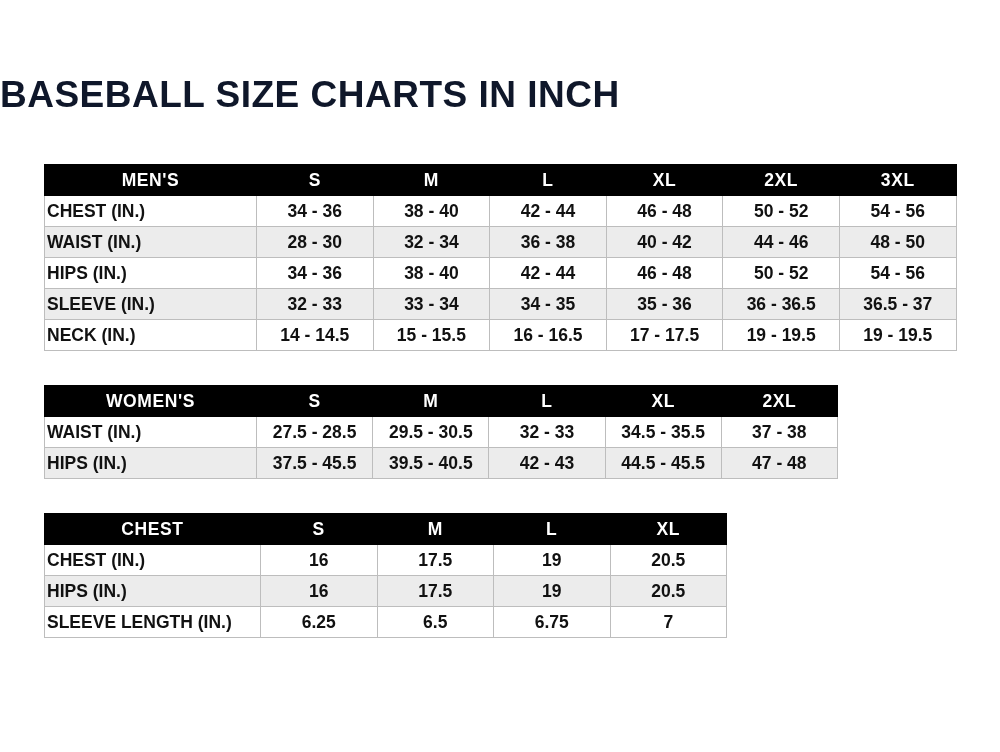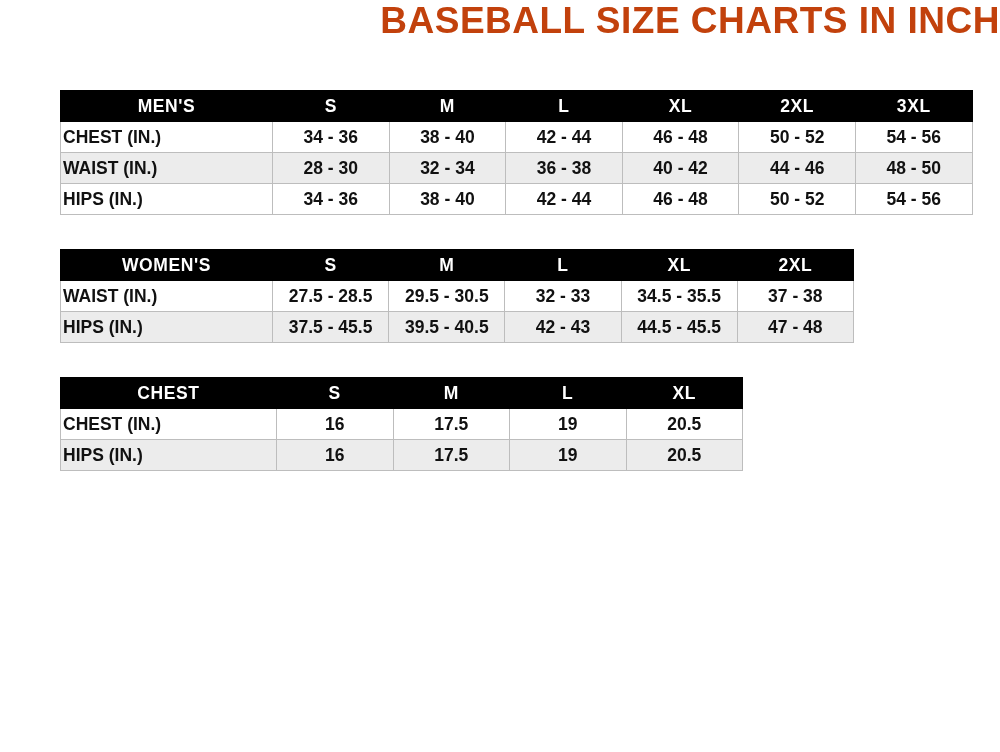--- a/index.html
+++ b/index.html
@@ -14,29 +14,30 @@
     color: #000000;
     overflow: hidden;
   }
   #page {
     position: relative;
     width: 1000px;
     height: 752px;
     background: #ffffff;
   }
   .title {
-    text-align: right;
+    text-align: left;
     font-size: 37px;
     font-weight: bold;
     letter-spacing: 0.5px;
-    color: #c2410c;
+    color: #0f172a;
     margin: 0;
+    padding-top: 74px;
   }
   .tables {
-    padding: 0 60px;
+    padding: 0 44px;
     box-sizing: border-box;
     margin-top: 48px;
   }
   table.size-table {
     border-collapse: collapse;
     table-layout: fixed;
     margin-bottom: 34px;
   }
   table.size-table td,
   table.size-table th {
@@ -140,20 +141,38 @@
         </tr>
         <tr>
           <td class="rowlabel">HIPS (IN.)</td>
           <td>34 - 36</td>
           <td>38 - 40</td>
           <td>42 - 44</td>
           <td>46 - 48</td>
           <td>50 - 52</td>
           <td>54 - 56</td>
         </tr>
+        <tr>
+          <td class="rowlabel">SLEEVE (IN.)</td>
+          <td>32 - 33</td>
+          <td>33 - 34</td>
+          <td>34 - 35</td>
+          <td>35 - 36</td>
+          <td>36 - 36.5</td>
+          <td>36.5 - 37</td>
+        </tr>
+        <tr>
+          <td class="rowlabel">NECK (IN.)</td>
+          <td>14 - 14.5</td>
+          <td>15 - 15.5</td>
+          <td>16 - 16.5</td>
+          <td>17 - 17.5</td>
+          <td>19 - 19.5</td>
+          <td>19 - 19.5</td>
+        </tr>
       </tbody>
     </table>
 
     <table class="size-table" id="table-womens">
       <colgroup>
         <col class="c-label">
         <col class="c-size">
           <col class="c-size">
           <col class="c-size">
         <col class="c-size">
@@ -214,17 +233,24 @@
           <td>19</td>
           <td>20.5</td>
         </tr>
         <tr>
           <td class="rowlabel">HIPS (IN.)</td>
           <td>16</td>
           <td>17.5</td>
           <td>19</td>
           <td>20.5</td>
         </tr>
+        <tr>
+          <td class="rowlabel">SLEEVE LENGTH (IN.)</td>
+          <td>6.25</td>
+          <td>6.5</td>
+          <td>6.75</td>
+          <td>7</td>
+        </tr>
       </tbody>
     </table>
 
   </div>
 </div>
 
 </body></html>

